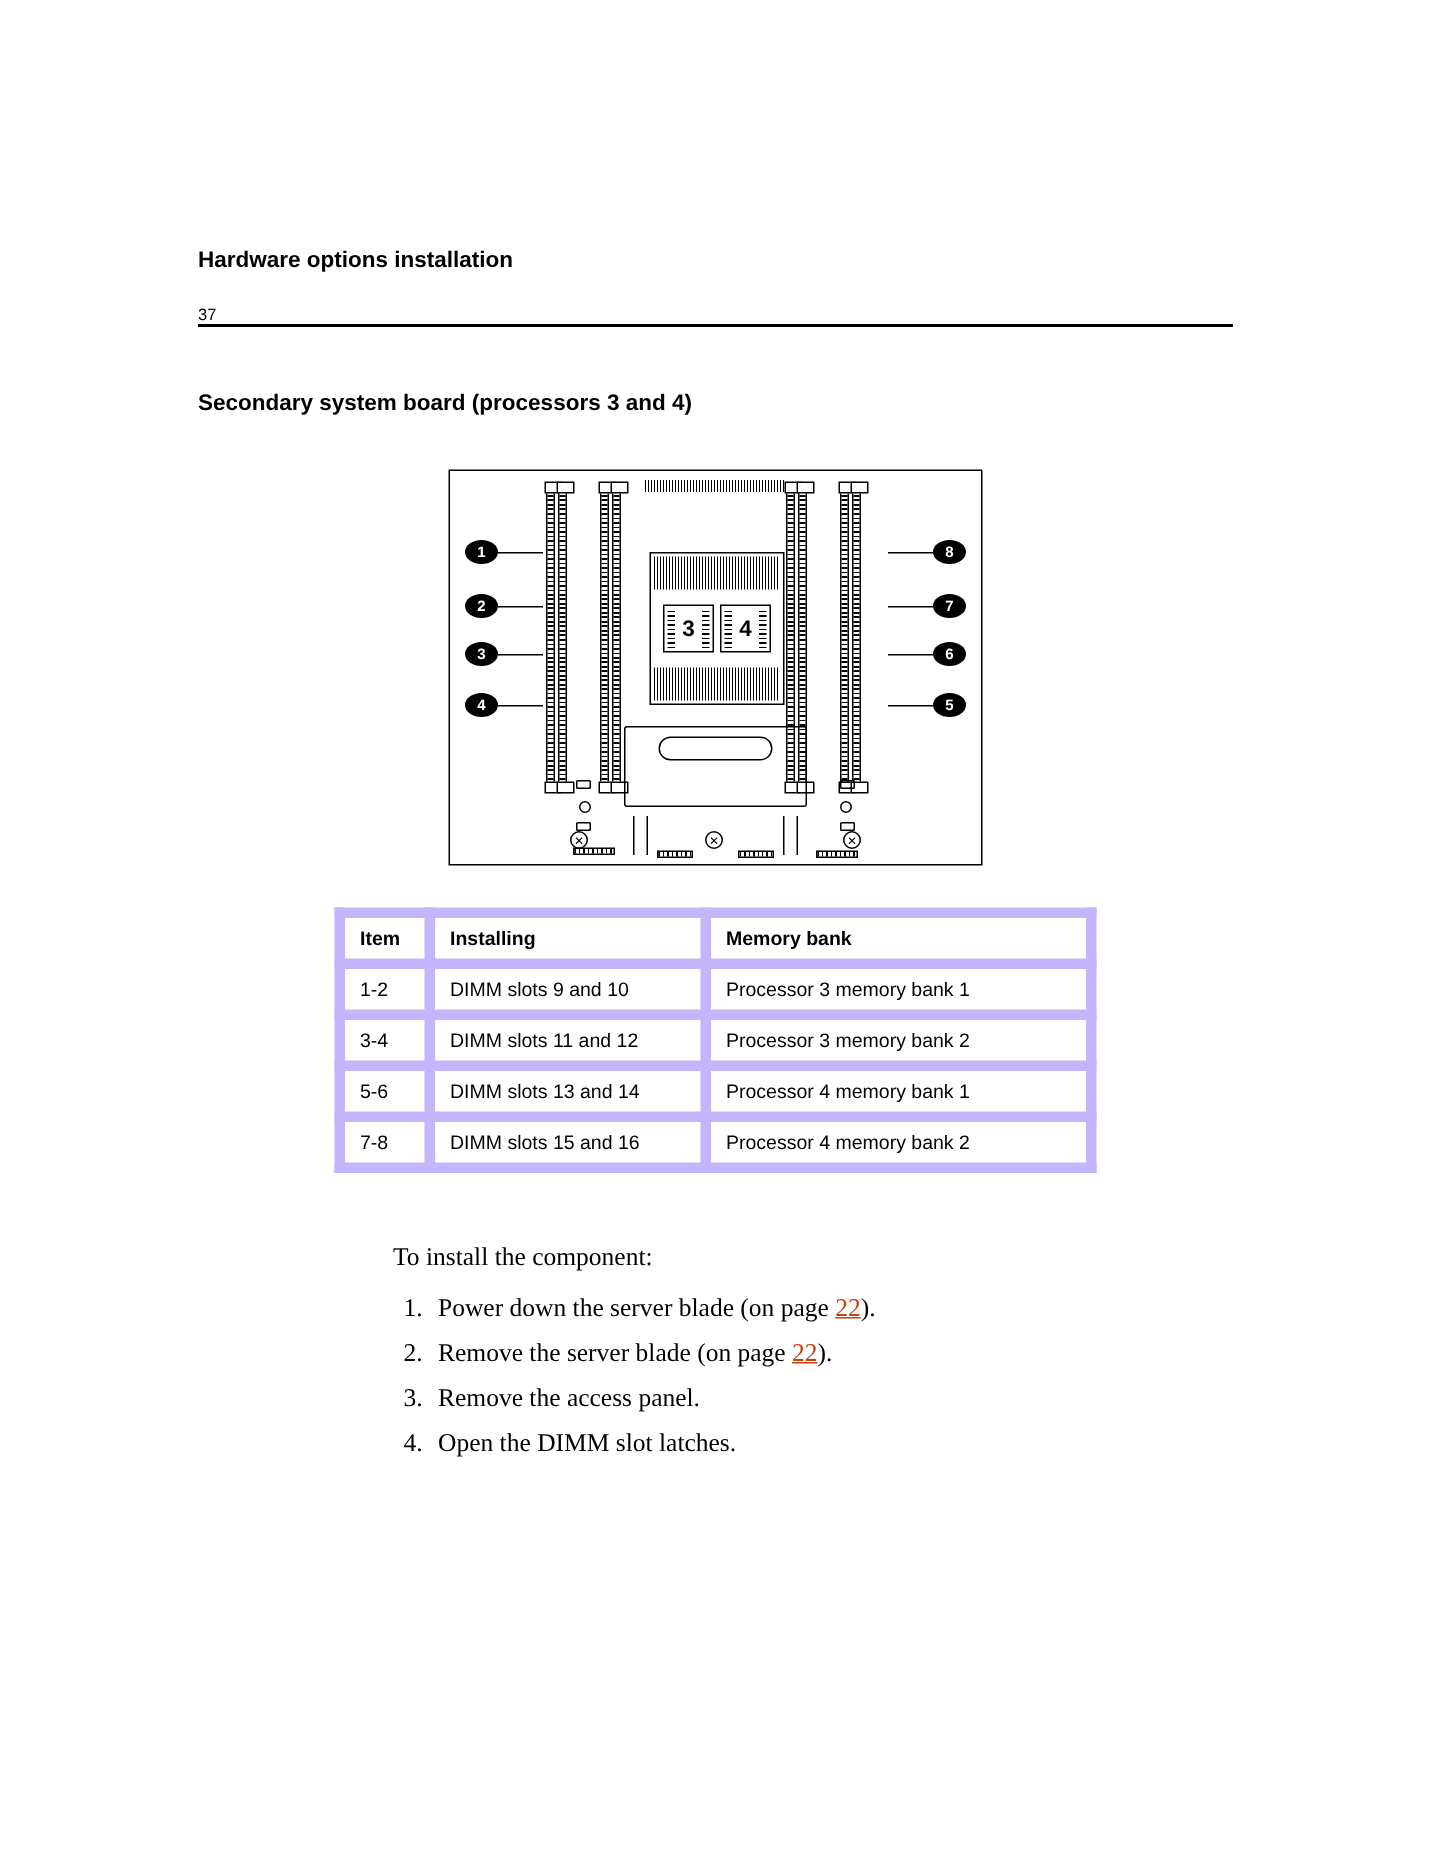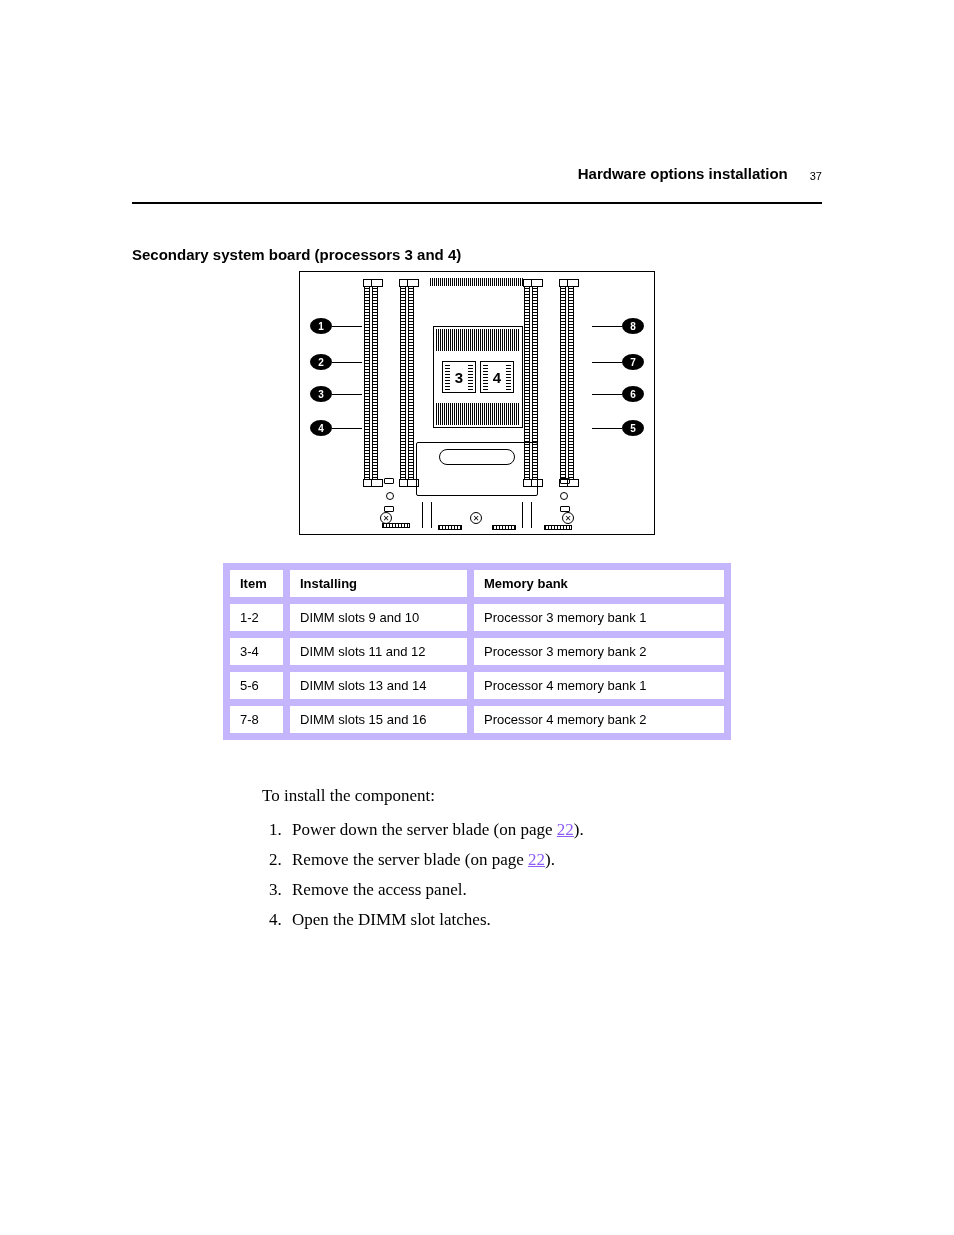--- a/index.html
+++ b/index.html
@@ -15,38 +15,39 @@
       height: 1235px;
       position: relative;
       padding: 0;
     }
     .page-container {
       padding: 165px 132px 0 132px;
     }
     .header {
       display: flex;
       justify-content: flex-end;
-      align-items: flex-end;
+      align-items: flex-start;
       gap: 22px;
-      padding-bottom: 20px;
+      padding-bottom: 0;
       border-bottom: 2px solid #000;
       margin-bottom: 42px;
+      flex-direction: column;
     }
     .header-section {
       font-size: 15px;
       font-weight: bold;
     }
     .header-page {
       font-size: 11px;
       font-weight: normal;
     }
     .subhead {
       font-size: 15px;
       font-weight: bold;
-      margin-bottom: 8px;
+      margin-bottom: 36px;
     }
     .diagram-wrap {
       display: flex;
       justify-content: center;
       margin-bottom: 28px;
     }
     .diagram {
       width: 356px;
       height: 264px;
       border: 1px solid #000;
@@ -261,21 +262,21 @@
     ol.steps {
       font-family: "Times New Roman", Times, serif;
       font-size: 17px;
       padding-left: 24px;
     }
     ol.steps li {
       margin-bottom: 10px;
       padding-left: 6px;
     }
     .link {
-      color: #8b5cf6;
+      color: #c2410c;
       text-decoration: underline;
     }
   </style>
 </head>
 <body>
 
 <div class="page-container">
 
   <div class="header">
     <span class="header-section">Hardware options installation</span>

